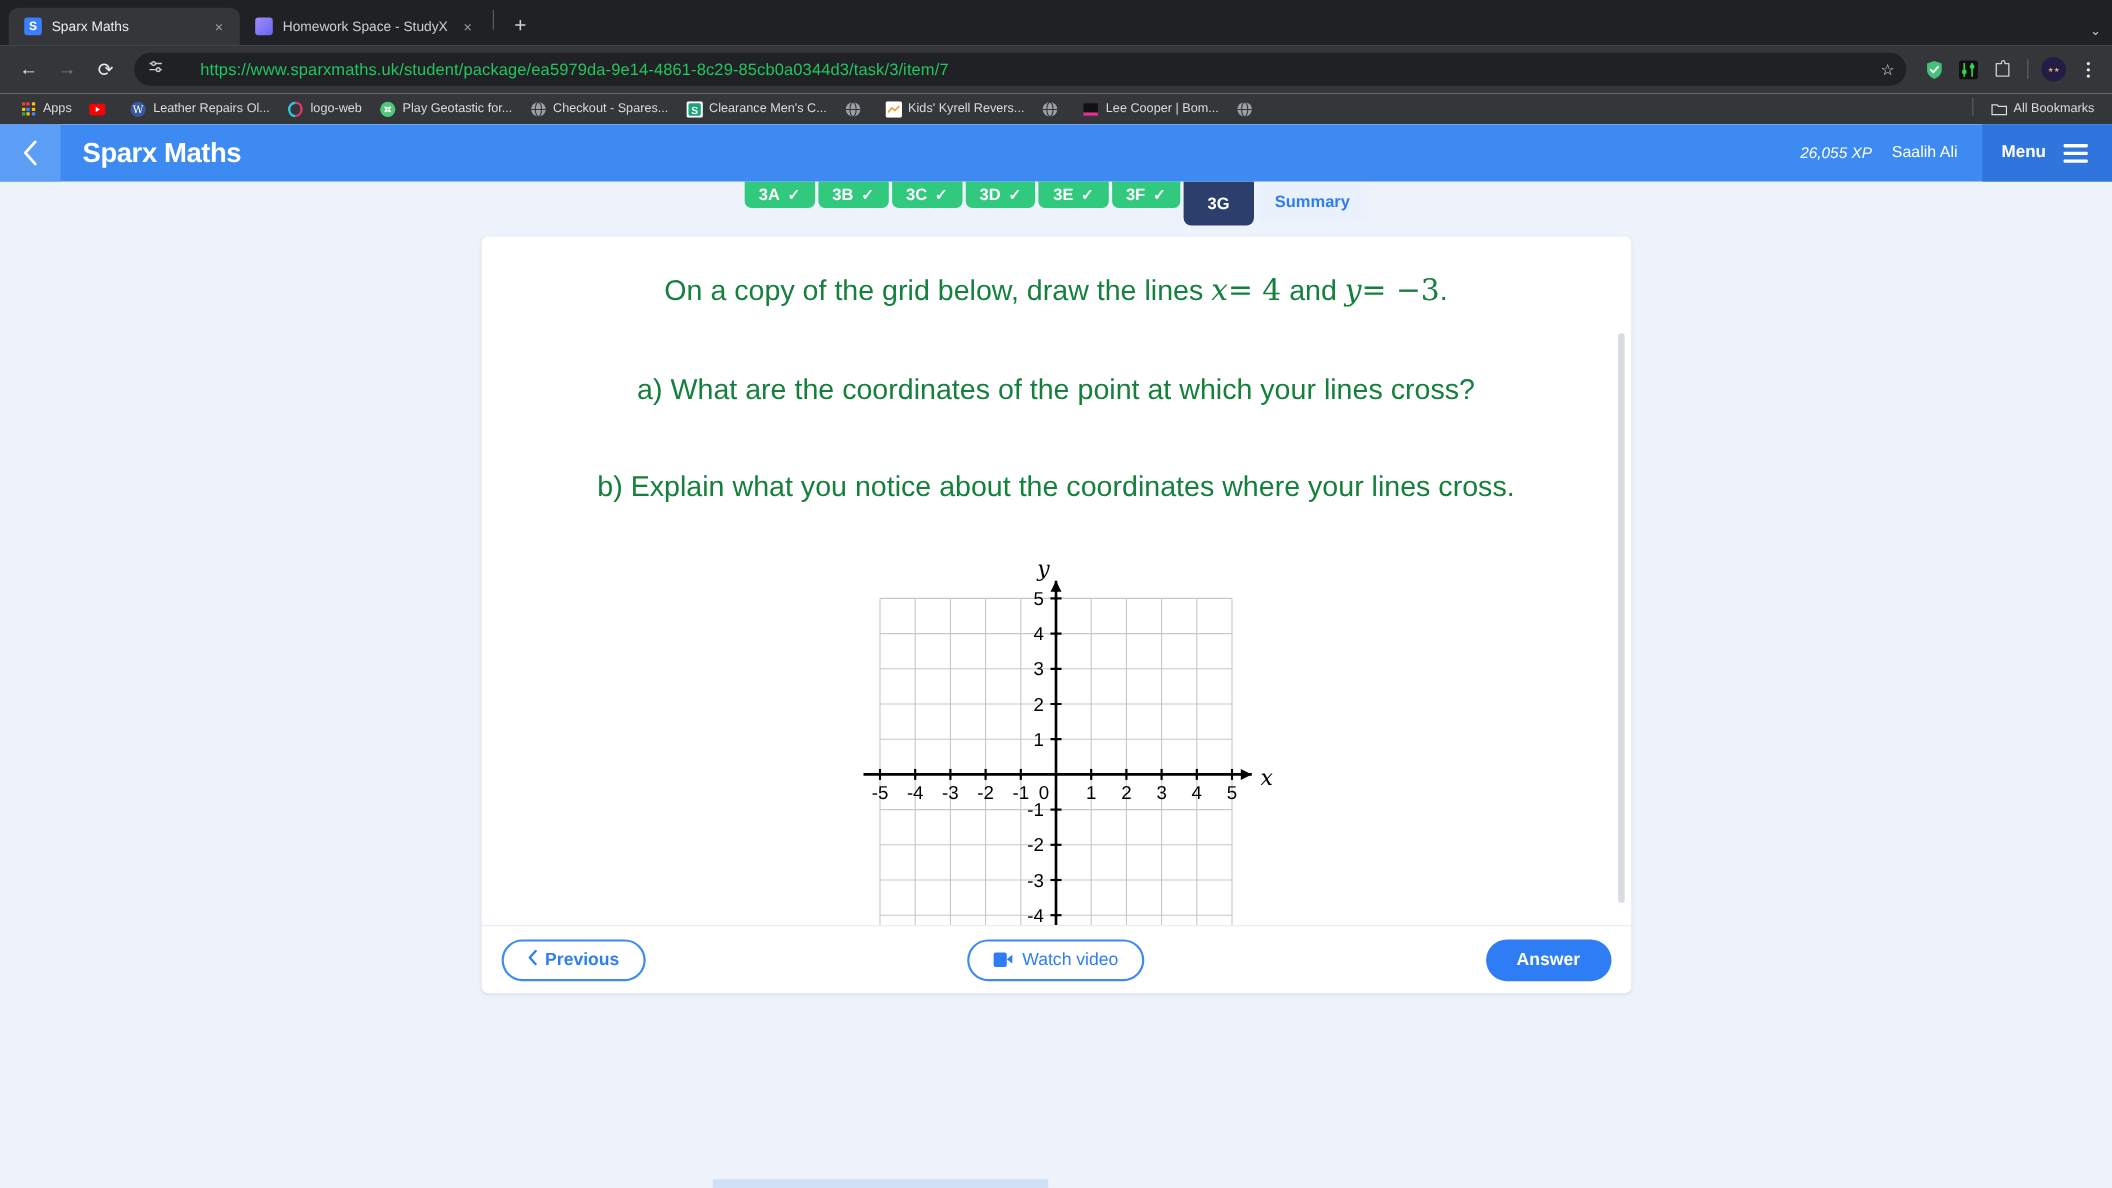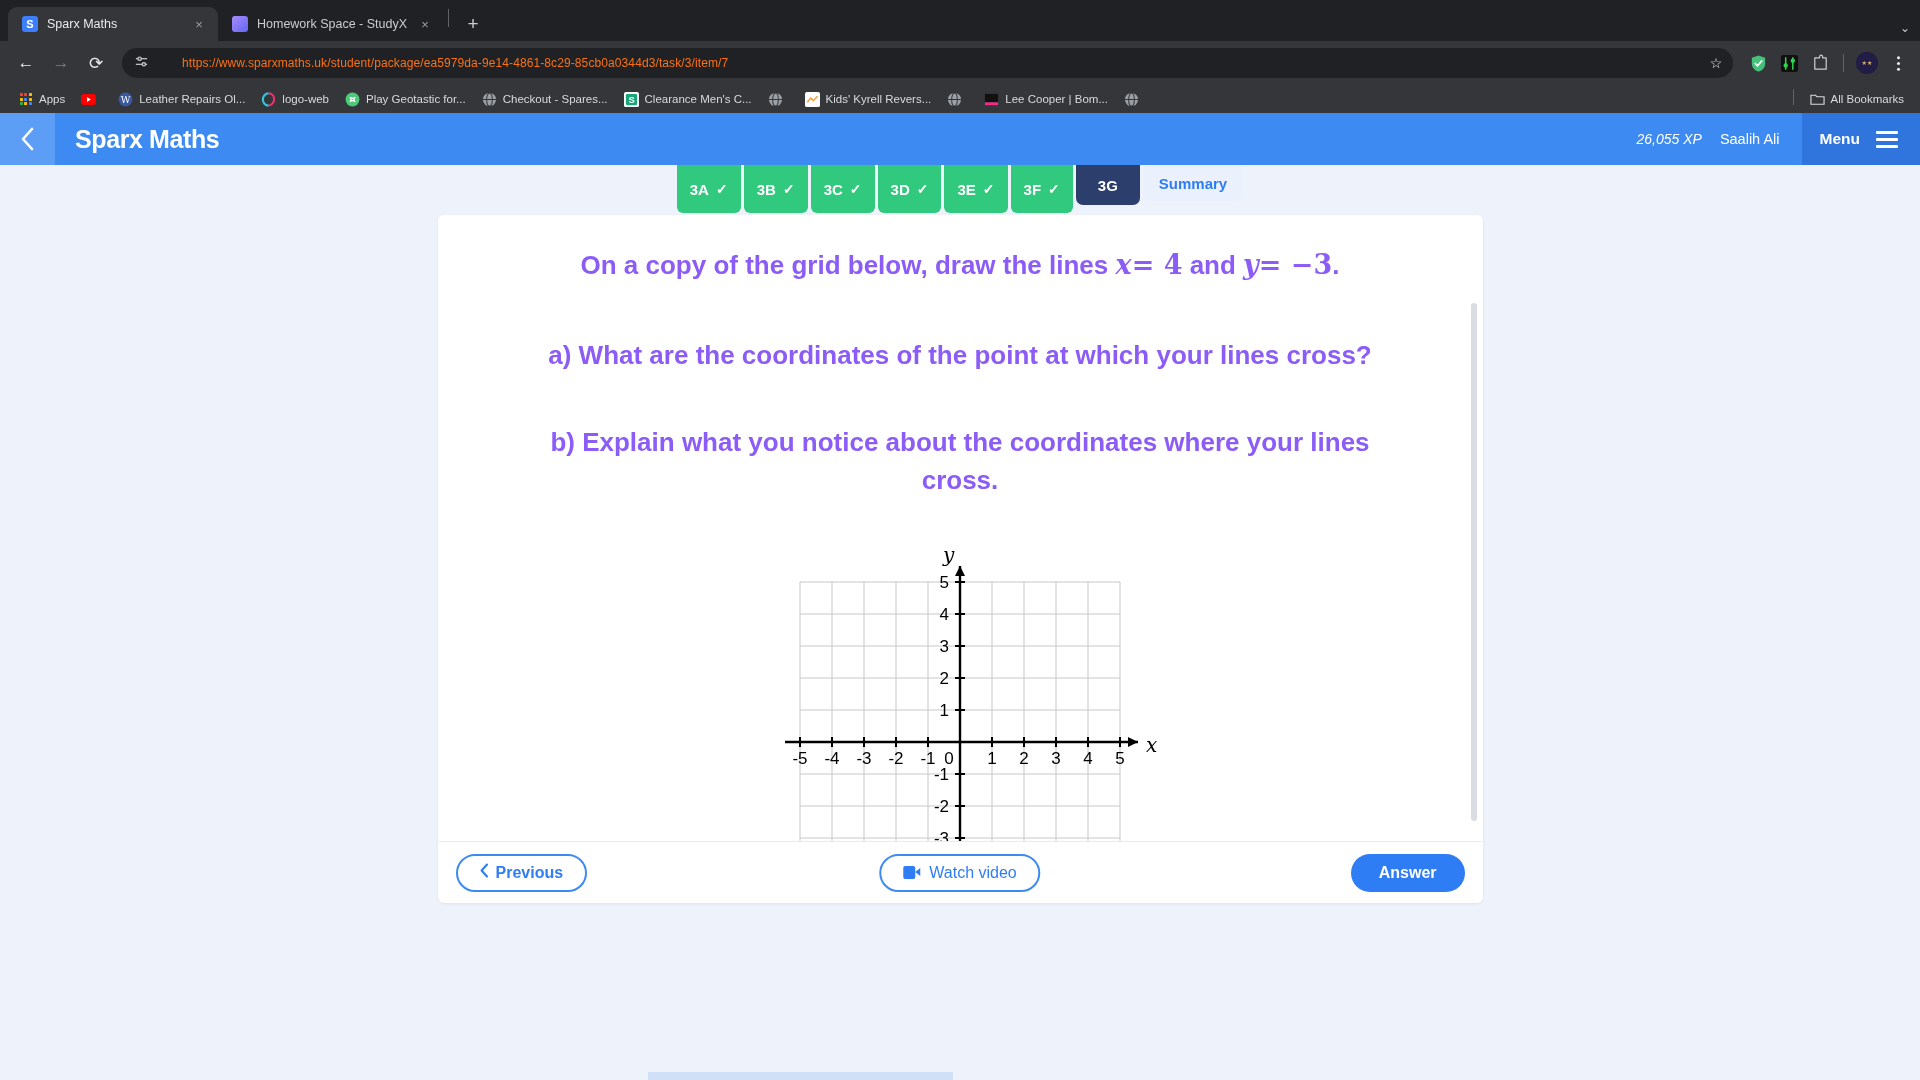--- a/index.html
+++ b/index.html
@@ -57,21 +57,21 @@
   .nav-btn {
     width: 32px; height: 32px; border-radius: 50%; display: flex;
     align-items: center; justify-content: center; color: #e8eaed; font-size: 17px;
   }
   .nav-btn.disabled { color: #7c8084; }
   .omnibox {
     flex: 1; height: 30px; background: #202124; border-radius: 16px;
     display: flex; align-items: center; gap: 9px; padding: 0 12px; margin: 0 7px;
     position: relative;
   }
-  .omnibox .url { font-size: 12px; color: #f97316; white-space: nowrap; letter-spacing: .1px; padding-left: 24px; }
+  .omnibox .url { font-size: 15px; color: #22c55e; white-space: nowrap; letter-spacing: .1px; padding-left: 24px; }
   .star-btn {
     position: absolute; right: 4px; width: 26px; height: 26px; border-radius: 50%;
     display: flex; align-items: center; justify-content: center; color: #e8eaed; font-size: 14px;
   }
   .ext-icons { display: flex; align-items: center; gap: 9px; padding-left: 4px; }
   .ext-icon { width: 22px; height: 22px; display: flex; align-items: center; justify-content: center; }
   .ext-sep { width: 1px; height: 18px; background: #5f6368; margin: 0 3px; }
   .avatar-btn {
     width: 22px; height: 22px; border-radius: 50%;
     background: radial-gradient(circle at 50% 50%, #2b2752 0%, #15122e 100%);
@@ -115,41 +115,41 @@
   }
   .menu-label { font-size: 15.5px; font-weight: 700; }
   .hamburger { display: flex; flex-direction: column; gap: 4px; }
   .hamburger i { display: block; width: 22px; height: 3px; background: #fff; border-radius: 1px; }
 
   .tabrow {
     height: 42px; display: flex; justify-content: center; align-items: flex-start;
     gap: 3px; flex: 0 0 42px; padding-top: 0;
   }
   .qtab {
-    height: 48px; border-radius: 0 0 6px 6px; display: flex; align-items: center;
+    height: 24px; border-radius: 0 0 6px 6px; display: flex; align-items: center;
     justify-content: center; gap: 7px; padding: 0 13px; font-size: 15px;
     font-weight: 700; color: #fff;
   }
   .qtab.done { background: #31c97e; }
   .qtab.current { background: #2c3e6b; height: 40px; padding: 0 22px; border-radius: 0 0 7px 7px; }
   .qtab.summary { background: #eaf1fd; color: #2f7df4; height: 36px; border-radius: 0 0 7px 7px; padding: 0 16px; }
   .tick { font-size: 14px; font-weight: 700; }
 
   .card {
     margin: 8px auto 0; width: 1045px; background: #fff; border-radius: 6px;
     position: relative; flex: 1; display: flex; flex-direction: column;
     box-shadow: 0 1px 3px rgba(0,0,0,.07);
     max-height: 688px;
   }
   .card-body {
     flex: 1; overflow: hidden; position: relative; padding: 22px 38px 0;
   }
   .q-line {
-    text-align: center; color: #8b5cf6; font-size: 26px; line-height: 1.45;
-    font-weight: 700;
+    text-align: center; color: #15803d; font-size: 26px; line-height: 1.45;
+    font-weight: 400;
   }
   .q-main { margin-top: 8px; }
   .q-a { margin-top: 52px; }
   .q-b { margin-top: 50px; padding: 0 48px; }
   .mathvar { font-family: "DejaVu Serif", serif; font-style: italic; font-size: 27px; }
   .mathnum { font-family: "DejaVu Serif", serif; font-size: 27px; font-style: normal; }
 
   .scrollbar {
     position: absolute; right: 6px; top: 88px; width: 6px; height: 518px;
     background: #d9dde3; border-radius: 3px;

